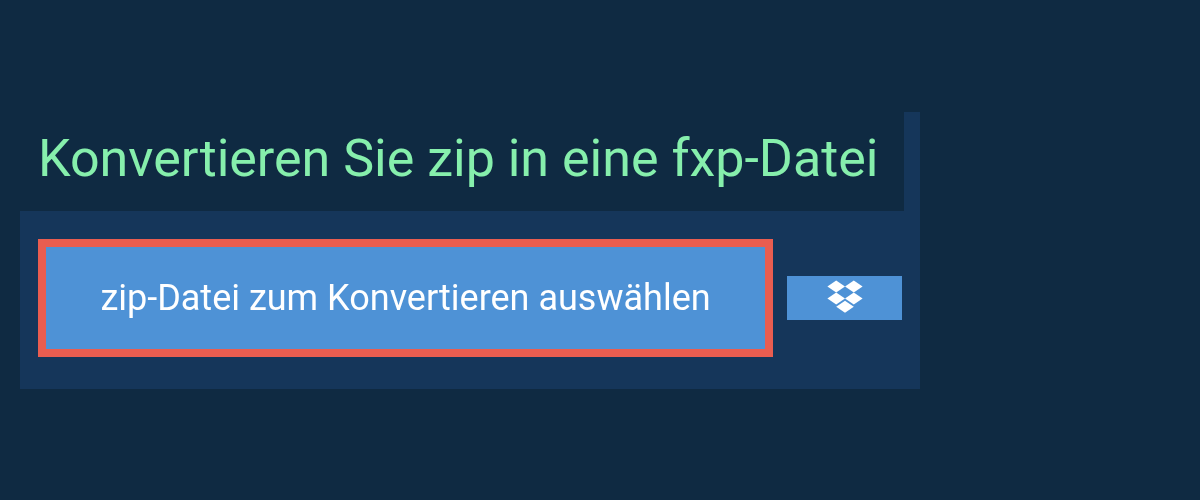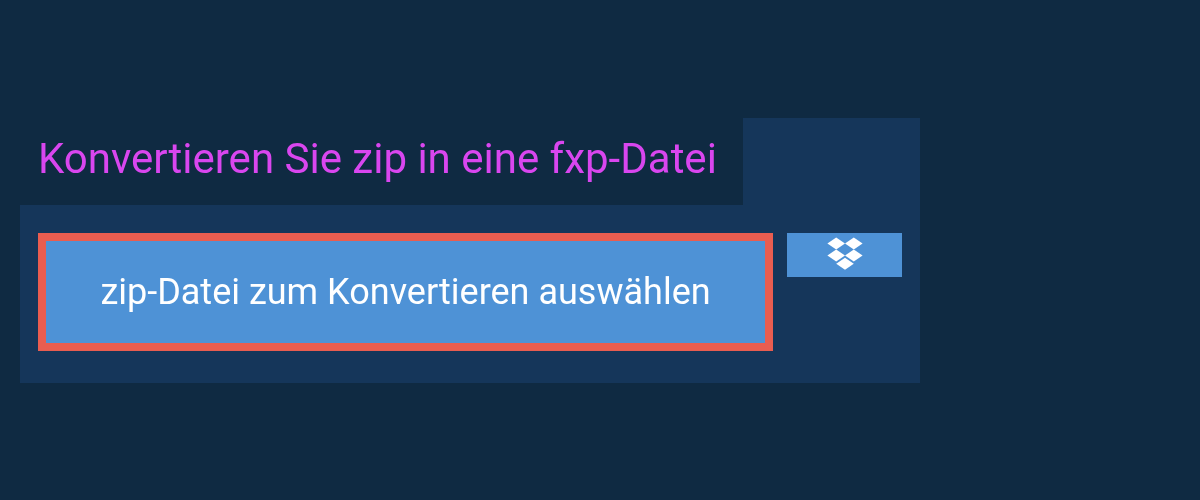--- a/index.html
+++ b/index.html
@@ -17,32 +17,32 @@
       justify-content: flex-start;
       padding-left: 20px;
     }
     .panel {
       background: #15365a;
       width: 900px;
       position: relative;
     }
     .heading-tab {
       background: #0f2a42;
-      color: #d946ef;
-      font-size: 42px;
+      color: #86efac;
+      font-size: 52px;
       font-weight: 400;
       padding: 18px 26px 22px 18px;
       display: inline-block;
       margin-top: -2px;
     }
     .button-row {
       display: flex;
       gap: 14px;
       padding: 28px 18px 32px 18px;
-      align-items: flex-start;
+      align-items: center;
     }
     .select-file-button {
       flex: 1;
       background: #4e92d6;
       border: 8px solid #e95d50;
       color: #ffffff;
       font-size: 36px;
       font-weight: 400;
       padding: 30px 20px;
       text-align: center;

